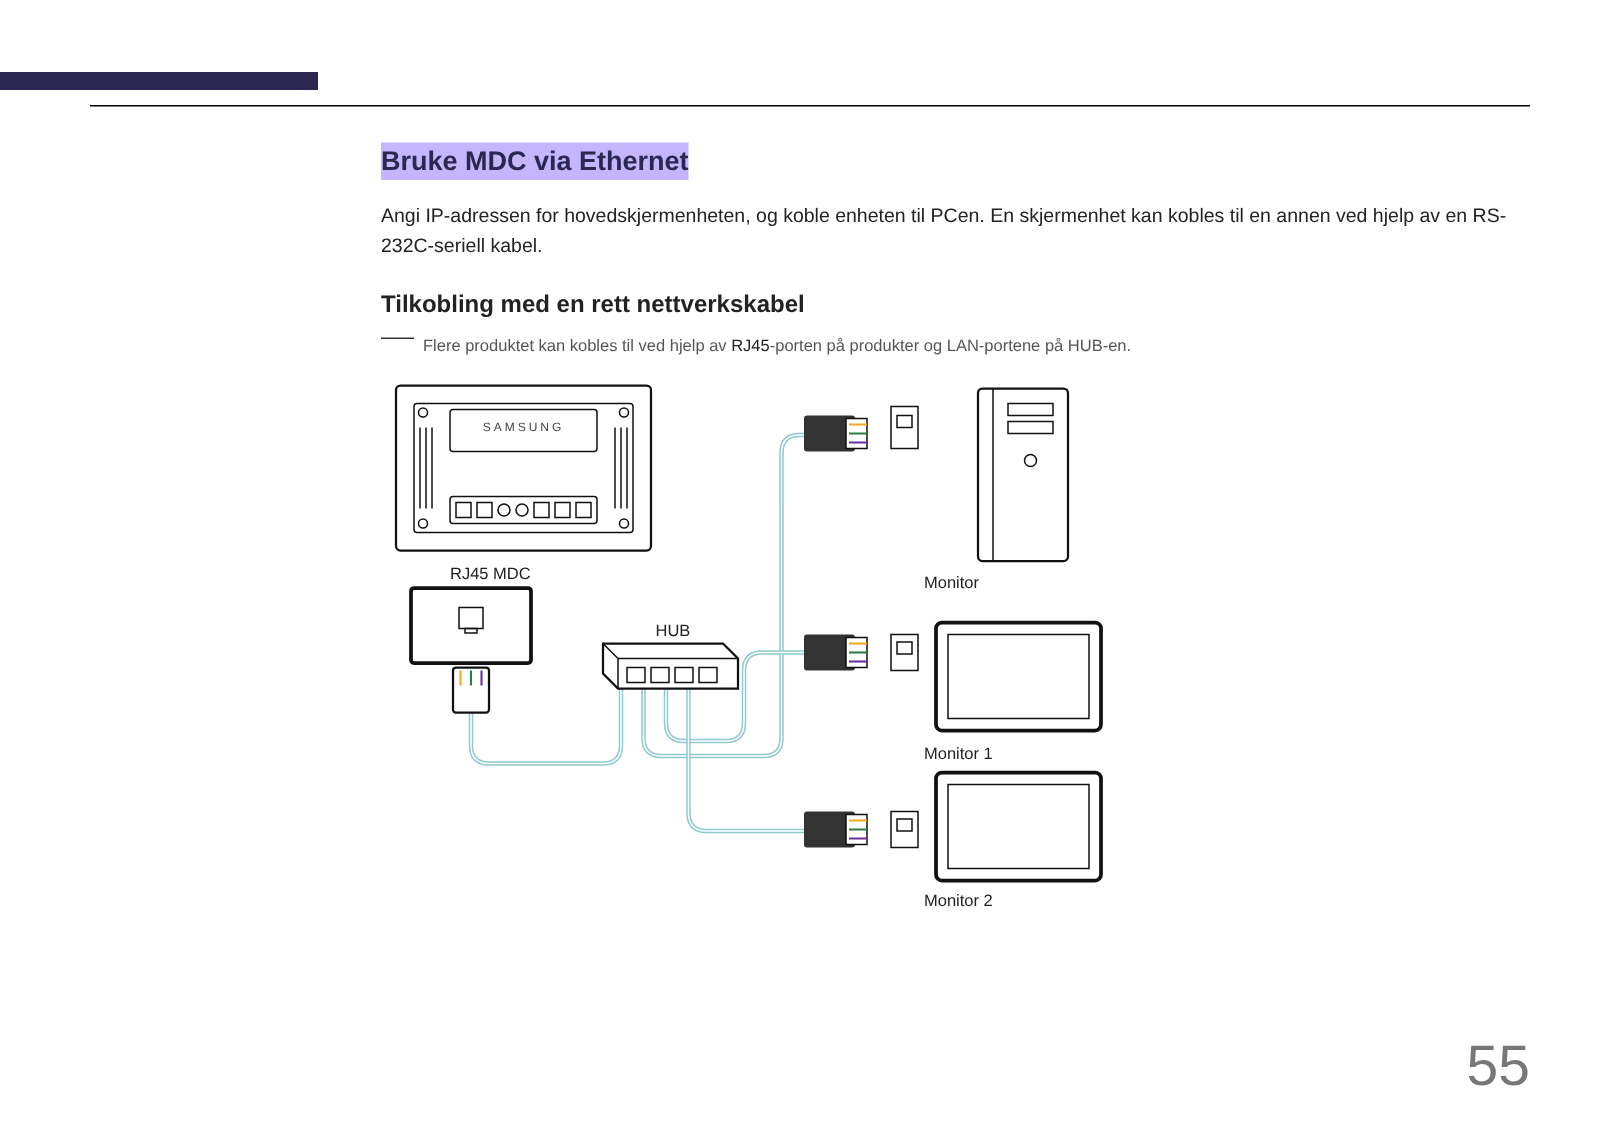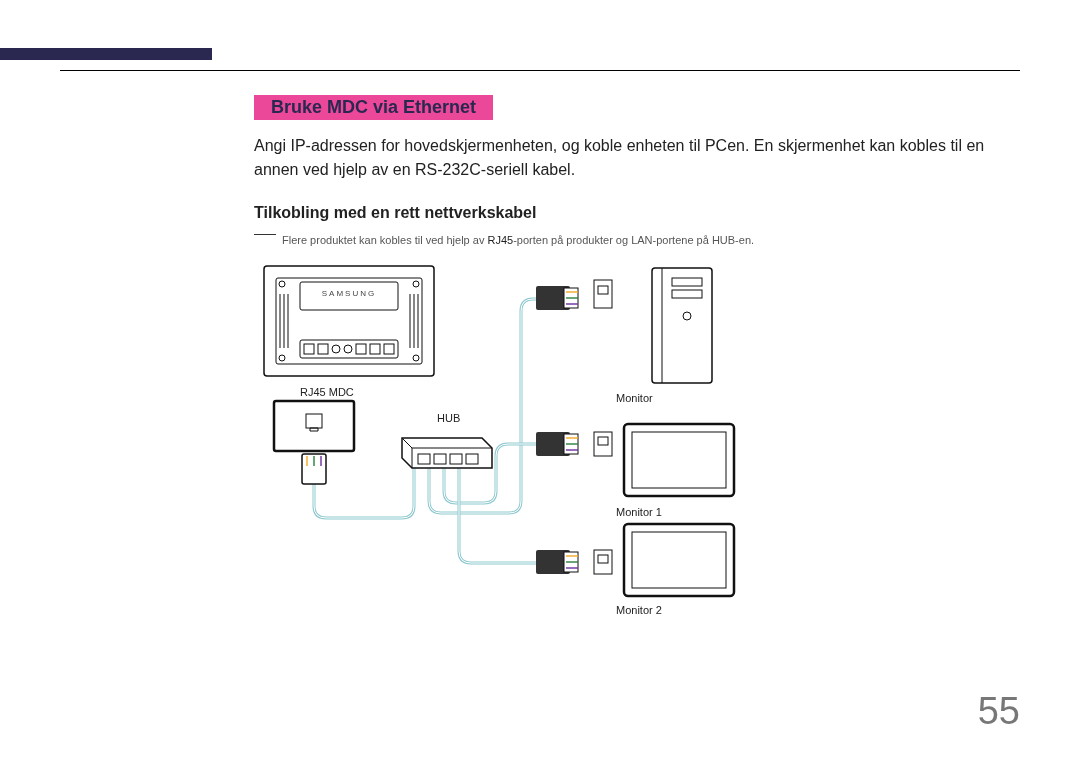--- a/index.html
+++ b/index.html
@@ -1,21 +1,21 @@
 <!DOCTYPE html>
 <html><head>
 <meta charset="utf-8">
 <style>
 html,body{margin:0;padding:0;background:#fff;font-family:"Segoe UI",Arial,sans-serif;color:#222}
 .page{width:1080px;height:763px;position:relative;box-sizing:border-box}
 .topbar{position:absolute;left:0;top:48px;width:212px;height:12px;background:#2a2850}
 .rule{position:absolute;left:60px;right:60px;top:70px;border-top:1px solid #000}
 .content{position:absolute;left:254px;right:60px;top:95px}
-h2{margin:0 0 14px 0;display:inline-block;padding:2px 17px;background:#ec4899;color:#2a2850;font-size:18px;font-weight:700}
-.lead{font-size:16px;color:#222;margin-bottom:22px;line-height:1.5}
+h2{margin:0 0 14px 0;display:inline-block;padding:2px 0;background:#c4b5fd;color:#2a2850;font-size:18px;font-weight:700}
+.lead{font-size:13px;color:#222;margin-bottom:22px;line-height:1.5}
 h3{margin:0 0 10px 0;font-size:16px;font-weight:700;color:#222}
 .note{position:relative;padding-left:28px;font-size:11px;color:#555;line-height:1.6}
 .note:before{content:"";position:absolute;left:0;top:2px;width:22px;border-top:1.5px solid #333}
 .bold{font-weight:400;color:#222}
 .diagram{position:relative;margin-top:6px;width:680px;height:380px}
 .lbl{position:absolute;font-size:11px;color:#222}
 .pagenum{position:absolute;right:60px;bottom:30px;font-size:38px;color:#777;font-weight:300}
 svg{display:block}
 .cable{fill:none;stroke:#8fcad0;stroke-width:3}
 .cable-in{fill:none;stroke:#fff;stroke-width:1}
@@ -34,21 +34,21 @@
     <h2>Bruke MDC via Ethernet</h2>
     <div class="lead">Angi IP-adressen for hovedskjermenheten, og koble enheten til PCen. En skjermenhet kan kobles til en annen ved hjelp av en RS-232C-seriell kabel.</div>
 
     <h3>Tilkobling med en rett nettverkskabel</h3>
     <div class="note">
       <span>Flere produktet kan kobles til ved hjelp av </span><span class="bold">RJ45</span><span>-porten på produkter og LAN-portene på HUB-en.</span>
     </div>
 
     <div class="diagram">
       <span class="lbl" style="left:46px;top:130px">RJ45 MDC</span>
-      <span class="lbl" style="left:183px;top:156px">HUB</span>
+      <span class="lbl" style="left:183px;top:168px">HUB</span>
       <span class="lbl" style="left:362px;top:136px">Monitor</span>
       <span class="lbl" style="left:362px;top:250px">Monitor 1</span>
       <span class="lbl" style="left:362px;top:348px">Monitor 2</span>
 
       <svg width="680" height="380">
 
         <g>
 
           <path class="cable" d="M60 198 L60 250 Q60 262 72 262 L148 262 Q160 262 160 250 L160 212"></path>
           <path class="cable-in" d="M60 198 L60 250 Q60 262 72 262 L148 262 Q160 262 160 250 L160 212"></path>

